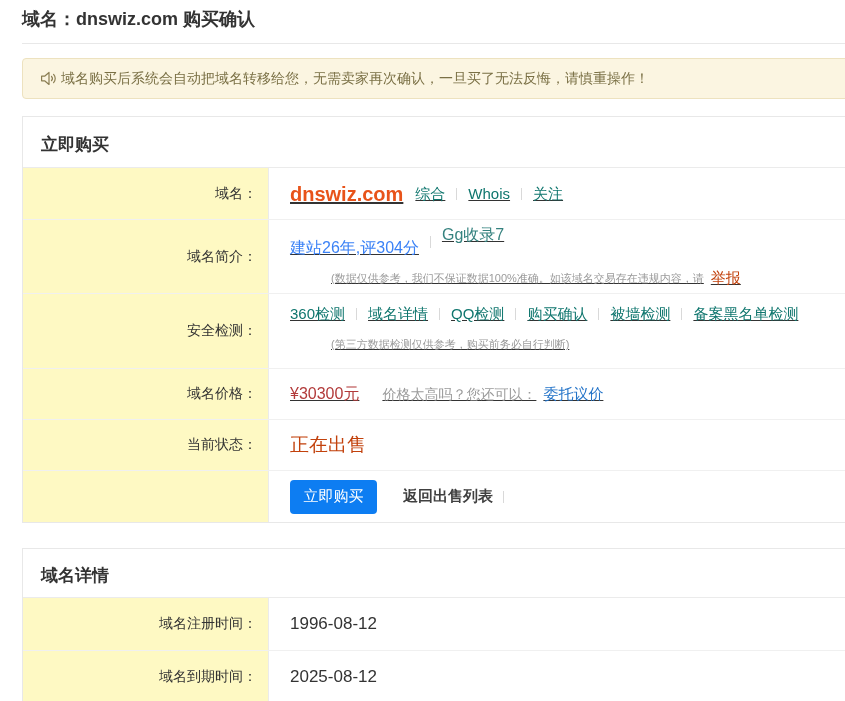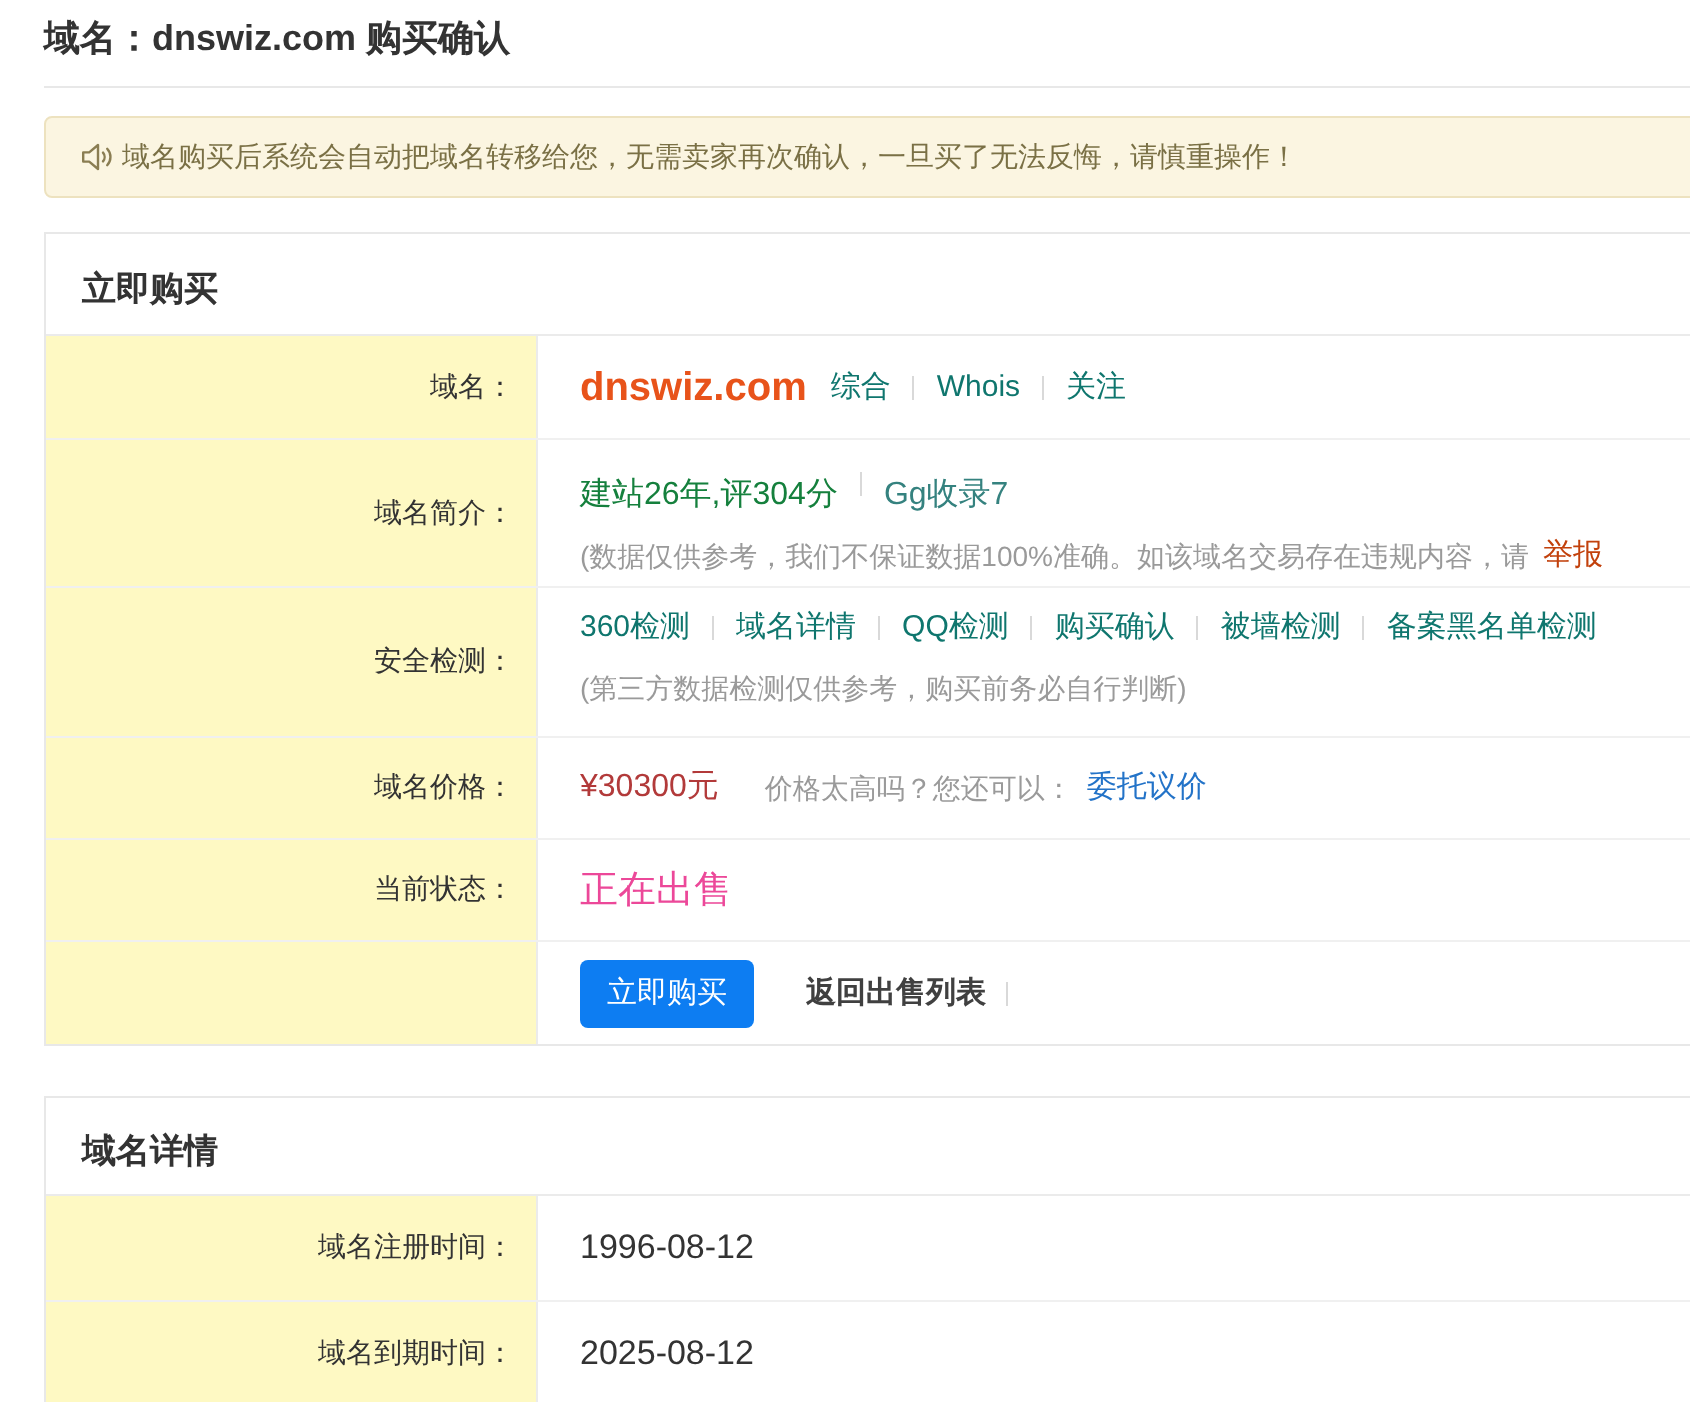--- a/index.html
+++ b/index.html
@@ -40,48 +40,48 @@
   .tlabel {
     width: 246px; flex: 0 0 246px;
     background: #fef9c3; border-right: 1px solid #ebebeb;
     display: flex; align-items: center; justify-content: flex-end;
     padding-right: 11px; font-size: 14px; color: #333;
   }
   .tvalue {
     flex: 1 1 auto; display: flex; flex-direction: column; justify-content: center;
     align-items: flex-start; padding-left: 21px; font-size: 15px; color: #333;
   }
-  .vline { display: flex; align-items: flex-end; line-height: 30px; }
+  .vline { display: flex; align-items: flex-start; line-height: 30px; text-decoration: underline; }
 
   .h52 { min-height: 51px; }
   .h52b { min-height: 52px; }
   .h72 { min-height: 72px; }
   .h75 { min-height: 75px; }
   .h75 .tvalue { justify-content: flex-start; padding-top: 5px; }
   .h51 { min-height: 51px; }
 
   .domain-name { font-size: 20px; font-weight: 700; color: #e8531a; }
   a.lnk { color: #0f766e; text-decoration: none; font-size: 15px; }
   .sep {
     display: inline-block; width: 1px; height: 12px; background: #d9d9d9;
     margin: 0 11px; align-self: center;
   }
   .row-domain .lnk { margin-left: 0; }
   .row-domain .first-gap { margin-left: 12px; }
 
-  .intro-blue { color: #15803d; font-size: 16px; text-decoration: none; margin-top: 13px; }
+  .intro-blue { color: #3b82f6; font-size: 16px; text-decoration: none; margin-top: 13px; }
   .intro-teal { color: #35827f; font-size: 16px; text-decoration: none; }
-  .gray-note { color: #9a9a9a; font-size: 14px; }
+  .gray-note { color: #9a9a9a; font-size: 11px; margin-left: 41px; }
   .report-lnk { color: #c2410c; text-decoration: none; font-size: 15px; }
 
   .price { color: #b23a3a; font-size: 16px; }
   .price-hint { color: #9a9a9a; font-size: 14px; margin-left: 23px; }
   .negotiate { color: #2373c8; text-decoration: none; font-size: 15px; margin-left: 7px; }
 
-  .status-text { color: #ec4899; font-size: 19px; }
+  .status-text { color: #c2410c; font-size: 19px; }
 
   .buy-btn {
     display: inline-flex; align-items: center; justify-content: center;
     width: 87px; height: 34px; border: none; border-radius: 4px;
     background: #0d7df2; color: #fff; font-size: 15px; cursor: pointer;
     font-family: inherit;
   }
   .back-lnk { color: #404040; text-decoration: none; font-size: 15px; margin-left: 26px; font-weight: bold; }
   .actions { flex-direction: row; align-items: center; justify-content: flex-start; }
   .actions .sep { margin-left: 10px; }

